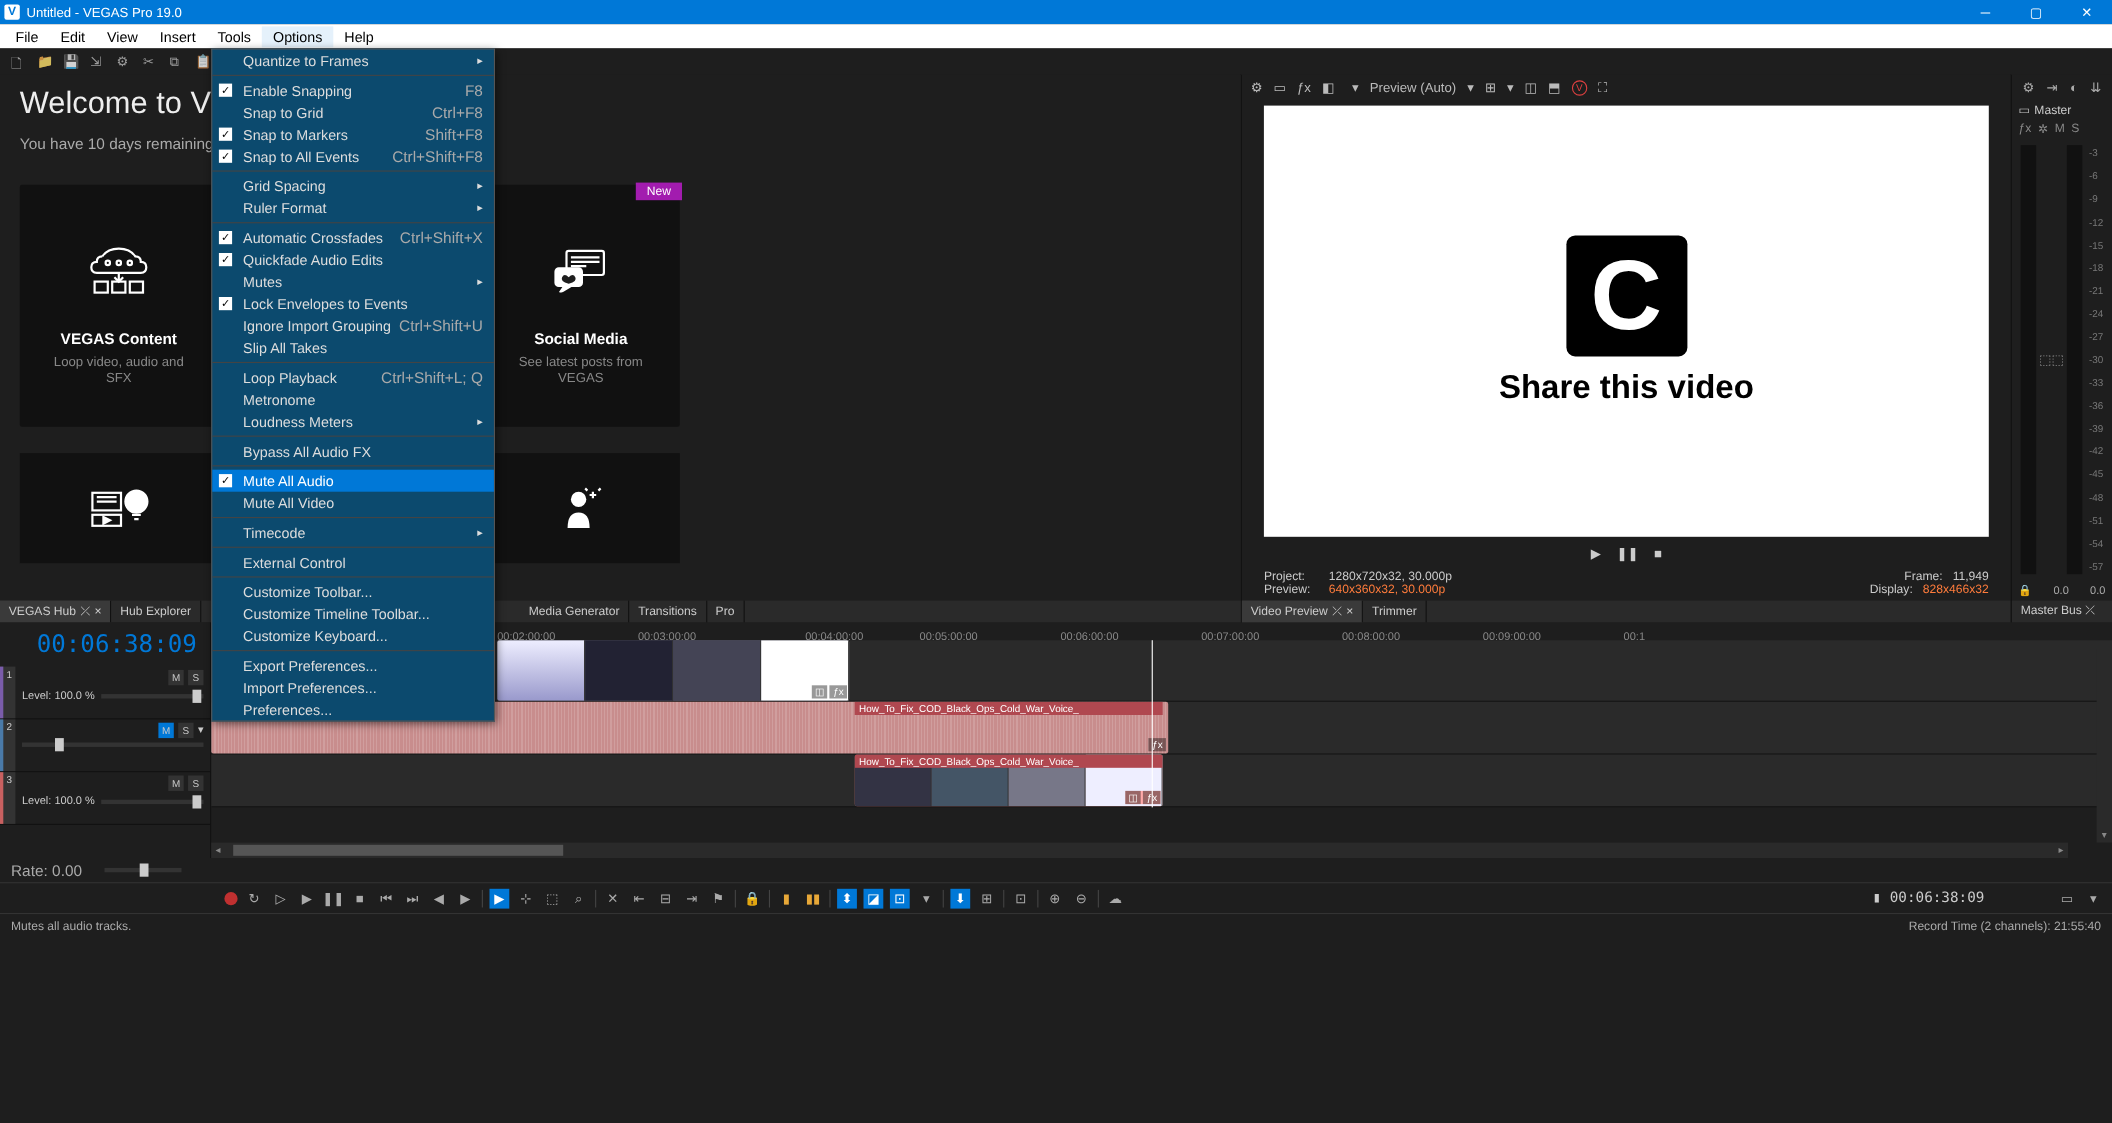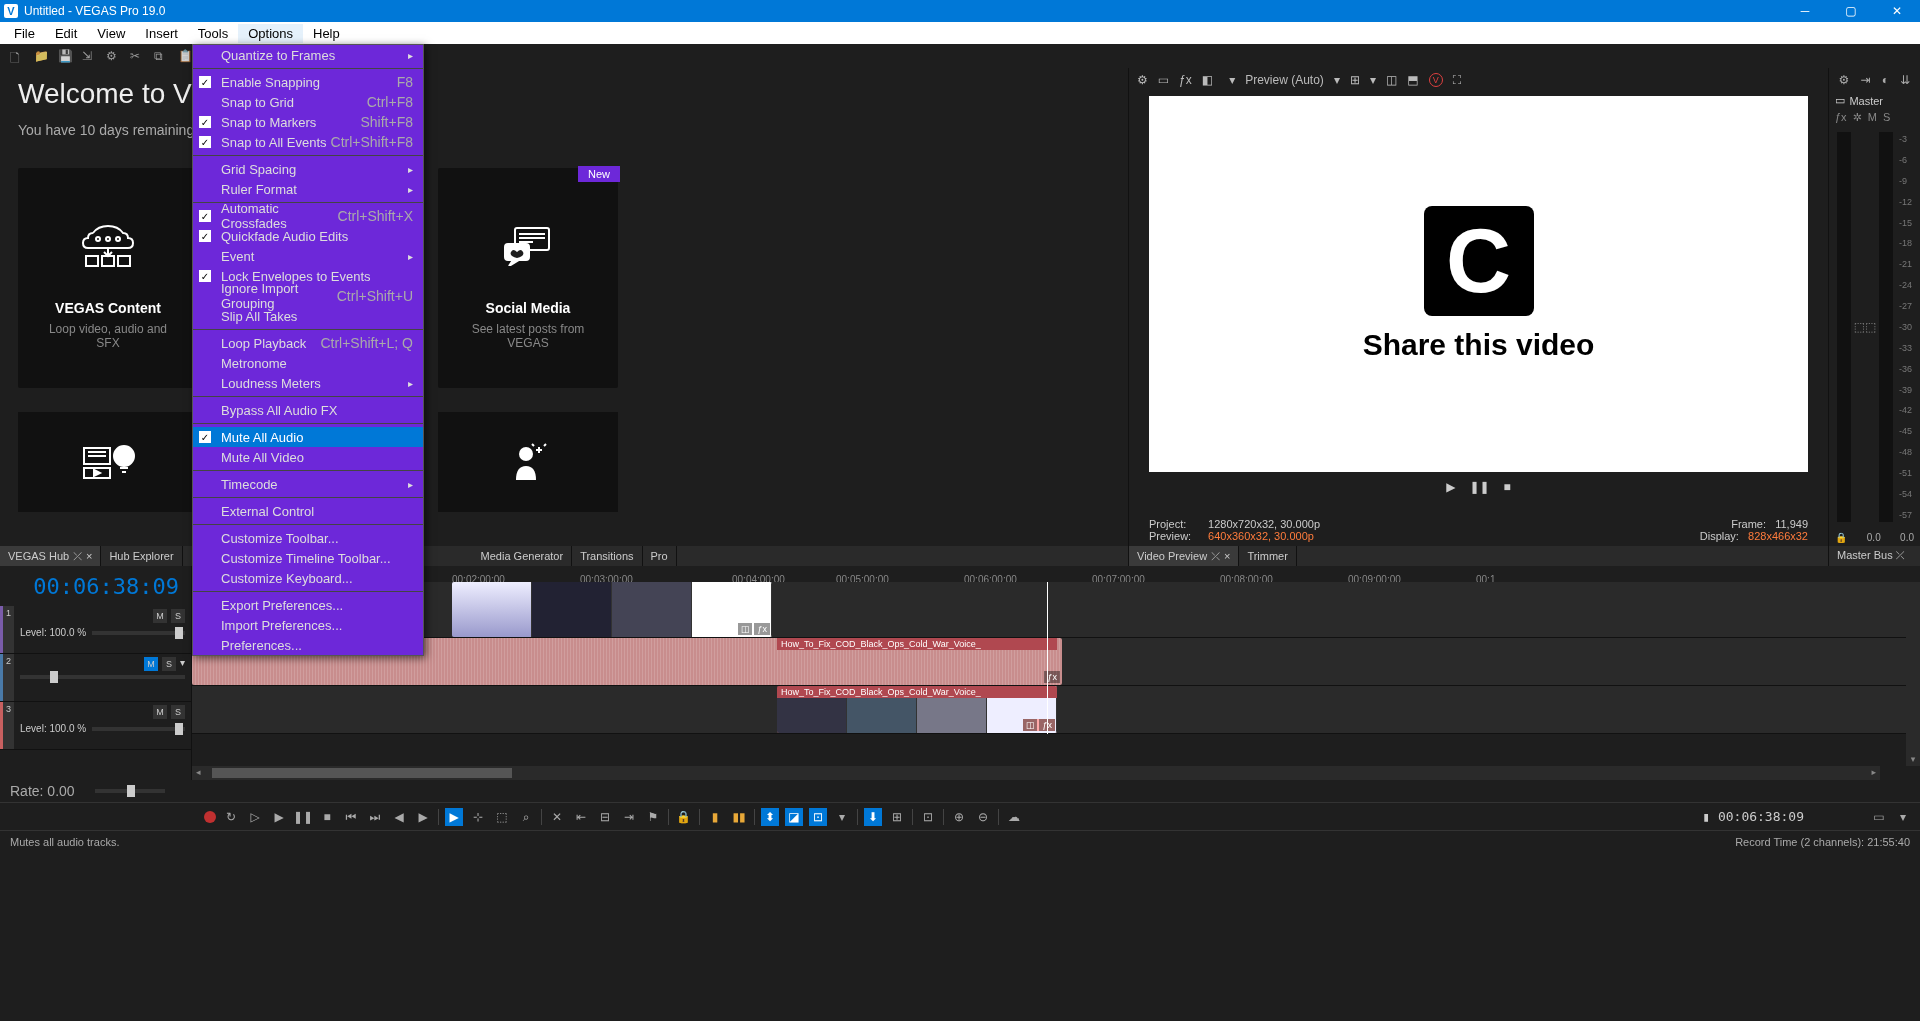--- a/index.html
+++ b/index.html
@@ -15,33 +15,33 @@
 .toolbar .ticon { width: 14px; height: 14px; opacity: .8; }
 .mainrow { display: flex; height: 498px; }
 .leftpanel { flex: 1; background: #1e1e1e; padding: 10px 18px; position: relative; }
 .leftpanel h1 { font-size: 28px; font-weight: 300; color: #eee; margin-bottom: 12px; }
 .welcome-sub { color: #aaa; font-size: 14px; }
 .cards { display: flex; gap: 30px; margin-top: 30px; }
 .card { width: 180px; height: 220px; background: #111; border-radius: 2px; display: flex; flex-direction: column; align-items: center; justify-content: center; padding: 20px; text-align: center; position: relative; }
 .card .cicon { height: 80px; display: flex; align-items: center; justify-content: center; }
 .card .ctitle { color: #fff; font-size: 14px; font-weight: bold; margin-top: 14px; }
 .card .cdesc { color: #888; font-size: 12px; margin-top: 6px; }
-.new-badge { position: absolute; top: -2px; right: -2px; background: #6d28d9; color: #fff; font-size: 11px; padding: 2px 10px; }
+.new-badge { position: absolute; top: -2px; right: -2px; background: #a21caf; color: #fff; font-size: 11px; padding: 2px 10px; }
 .card2 { width: 180px; height: 100px; background: #111; display: flex; flex-direction: column; align-items: center; justify-content: center; margin-top: 10px; }
 .lefttabs { position: absolute; bottom: 0; left: 0; right: 0; height: 20px; background: #2a2a2a; display: flex; font-size: 11px; }
 .lefttab { padding: 3px 8px; border-right: 1px solid #111; display: flex; align-items: center; gap: 4px; }
 .lefttab.active { background: #3a3a3a; }
 .previewpanel { width: 700px; background: #1e1e1e; display: flex; flex-direction: column; border-left: 1px solid #111; }
 .prevtoolbar { height: 24px; display: flex; align-items: center; gap: 10px; padding: 0 8px; color: #bbb; font-size: 12px; }
 .prevtoolbar .red { color: #e04040; border: 1px solid #e04040; border-radius: 50%; width: 14px; height: 14px; display: flex; align-items: center; justify-content: center; font-size: 9px; }
 .previewvideo { flex: 1; margin: 4px 20px; background: #fff; display: flex; flex-direction: column; align-items: center; justify-content: center; }
 .sharelogo { width: 110px; height: 110px; background: #000; color: #fff; display: flex; align-items: center; justify-content: center; font-size: 90px; font-weight: bold; border-radius: 8px; }
 .sharetext { color: #000; font-size: 30px; font-weight: bold; margin-top: 12px; }
 .transport { height: 22px; display: flex; align-items: center; justify-content: center; gap: 14px; color: #ccc; }
-.prevfooter { padding: 4px 20px; font-size: 11px; color: #ccc; display: flex; margin-top: 16px; }
+.prevfooter { padding: 4px 20px; font-size: 11px; color: #ccc; display: flex; }
 .prevfooter .pfkey { display: inline-block; width: 56px; }
 .prevfooter .pforange { color: #ff7c3c; }
 .prevright { margin-left: auto; text-align: right; }
 .previewtabs { height: 20px; background: #2a2a2a; display: flex; font-size: 11px; }
 .masterpanel { width: 92px; background: #1e1e1e; border-left: 1px solid #111; display: flex; flex-direction: column; }
 .mastertoolbar { height: 24px; display: flex; align-items: center; justify-content: space-around; padding: 0 4px; color: #aaa; }
 .mastertitle { font-size: 11px; padding: 2px 6px; display: flex; align-items: center; gap: 4px; }
 .masterbuttons { font-size: 11px; padding: 2px 6px; display: flex; gap: 6px; color: #888; }
 .mastermeters { flex: 1; display: flex; padding: 6px; }
 .meterbar { width: 14px; background: #111; height: 100%; margin: 0 2px; position: relative; }
@@ -80,21 +80,21 @@
 .tlscroll { position: absolute; bottom: 0; left: 192px; right: 40px; height: 14px; background: #2a2a2a; }
 .bottombar { height: 28px; background: #1e1e1e; border-top: 1px solid #333; display: flex; align-items: center; padding: 0 8px; gap: 6px; }
 .bottombar .rec { width: 12px; height: 12px; border-radius: 50%; background: #c03030; }
 .bottombar .bbicon { width: 18px; height: 18px; display: flex; align-items: center; justify-content: center; color: #aaa; font-size: 12px; }
 .bottombar .bbicon.blue { background: #0078d7; color: #fff; }
 .bottombar .sep { width: 1px; height: 16px; background: #444; }
 .bottombar .timedisp { margin-left: auto; font-family: Consolas, monospace; font-size: 13px; color: #ccc; }
 .statusbar { height: 22px; background: #1e1e1e; border-top: 1px solid #333; display: flex; align-items: center; padding: 0 10px; font-size: 11px; color: #aaa; }
 .statusbar .sright { margin-left: auto; }
 .ratebar { height: 22px; display: flex; align-items: center; padding: 0 10px; font-size: 14px; color: #aaa; }
-.dropdown { position: absolute; top: 44px; left: 192px; width: 232px; background: #6d28d9; border: 1px solid #555; box-shadow: 2px 2px 8px rgba(0,0,0,.6); z-index: 100; font-size: 13px; color: #ddd; }
+.dropdown { position: absolute; top: 44px; left: 192px; width: 258px; background: #0c4a6e; border: 1px solid #555; box-shadow: 2px 2px 8px rgba(0,0,0,.6); z-index: 100; font-size: 13px; color: #ddd; }
 .dditem { height: 20px; display: flex; align-items: center; padding: 0 10px 0 28px; position: relative; }
 .dditem.hl { background: #0078d7; color: #fff; }
 .dditem .check { position: absolute; left: 6px; width: 12px; height: 12px; background: #fff; color: #000; font-size: 10px; display: flex; align-items: center; justify-content: center; }
 .dditem .shortcut { margin-left: auto; font-size: 14px; color: #aaa; }
 .dditem .arrow { margin-left: auto; font-size: 10px; }
 .ddsep { height: 1px; background: #444; margin: 3px 0; }
 .tlbodyscroll { position:absolute; right:0; top:24px; bottom:14px; width:14px; background:#2a2a2a;}
 </style>
 </head>
 <body>
@@ -502,21 +502,21 @@
     <div class="dditem">
       <span class="check">✓</span>
       <span>Automatic Crossfades</span>
       <span class="shortcut">Ctrl+Shift+X</span>
     </div>
     <div class="dditem">
       <span class="check">✓</span>
       <span>Quickfade Audio Edits</span>
     </div>
     <div class="dditem">
-      <span>Event</span>
+      <span>Mutes</span>
       <span class="arrow">▸</span>
     </div>
     <div class="dditem">
       <span class="check">✓</span>
       <span>Lock Envelopes to Events</span>
     </div>
     <div class="dditem">
       <span>Ignore Import Grouping</span>
       <span class="shortcut">Ctrl+Shift+U</span>
     </div>

